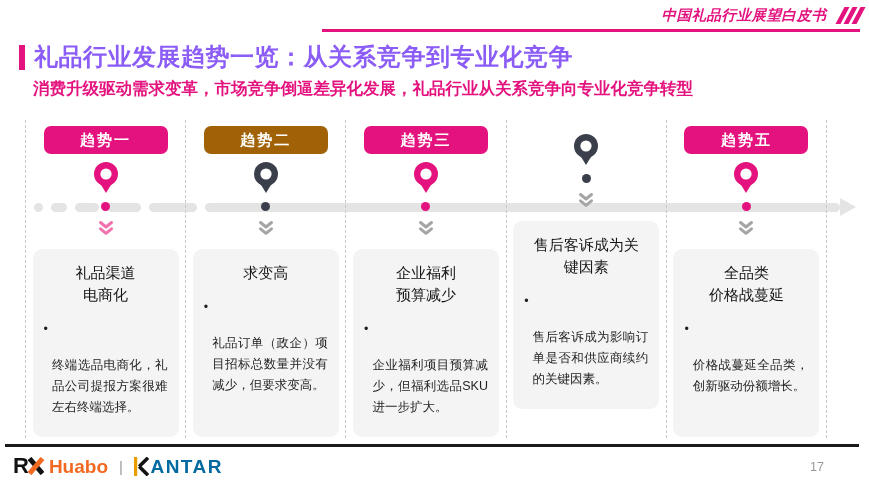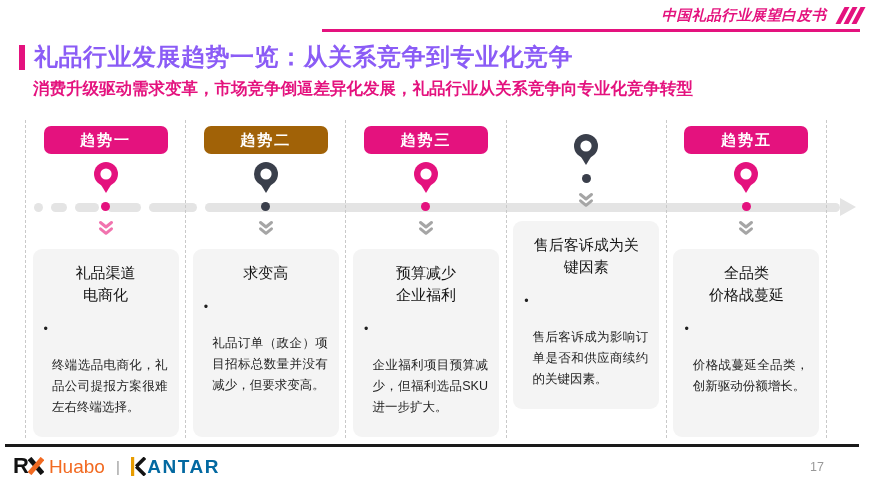--- a/index.html
+++ b/index.html
@@ -43,21 +43,21 @@
   .card-title { font-size:15px; font-weight:400; color:#141414; text-align:center; line-height:1.45; }
   .card-body { margin-top:13px; display:flex; gap:4px; font-size:12.5px; color:#1F1F1F; line-height:1.68; }
   .card-body .bullet { flex:none; }
   .card-body .body-text { text-align:justify;margin-top:36px; }
 
   
   .footer-rule { position:absolute; top:444px; left:5px; width:854px; height:3px; background:#1A1A1A; }
   .logos { position:absolute; top:454px; left:13px; display:flex; align-items:center; height:24px; }
   .rx-r { font-size:22px; font-weight:800; color:#121212; line-height:1; }
   .rx-x { width:16px; height:18px; margin:0 5px 0 -1px; display:block; }
-  .huabo { font-size:19px; font-weight:400; color:#F26A21; line-height:1; }
+  .huabo { font-size:19px; font-weight:700; color:#F26A21; line-height:1; }
   .logo-div { margin:0 11px; color:#9A9A9A; font-size:15px; font-weight:400; }
   .kantar { display:flex; align-items:center; gap:1.5px; }
   .kantar-k { width:15px; height:19px; display:block; }
   .kantar-rest { font-size:19px; font-weight:800; color:#0369a1; letter-spacing:1.5px; line-height:1; }
   .page-num { position:absolute; top:460px; left:810px; font-size:12.5px; color:#999999; }
 </style>
 </head>
 <body>
 
 <div class="slide">
@@ -144,22 +144,22 @@
           <circle cx="16" cy="13" r="12" fill="currentColor"></circle>
           <circle cx="16" cy="13" r="5.6" fill="#ffffff"></circle>
       </svg>
       <span class="dot" style="background: rgb(228, 18, 126);"></span>
       <svg class="chev" viewBox="0 0 18 16" style="color: rgb(165, 165, 165);">
         <path d="M3.5 2.5l5.5 4.5 5.5-4.5" fill="none" stroke="currentColor" stroke-width="3" stroke-linecap="round" stroke-linejoin="round"></path>
         <path d="M3.5 8.8l5.5 4.5 5.5-4.5" fill="none" stroke="currentColor" stroke-width="3" stroke-linecap="round" stroke-linejoin="round"></path>
       </svg>
       <div class="card">
         <div class="card-title">
+          <div>企业福利</div>
           <div>预算减少</div>
-          <div>企业福利</div>
         </div>
         <div class="card-body">
           <span class="bullet">•</span>
           <span class="body-text">企业福利项目预算减少，但福利选品SKU进一步扩大。</span>
         </div>
       </div>
     </div>
 
     <div class="col">
       <svg class="pin" viewBox="0 0 32 36" style="color: rgb(58, 63, 75);">

